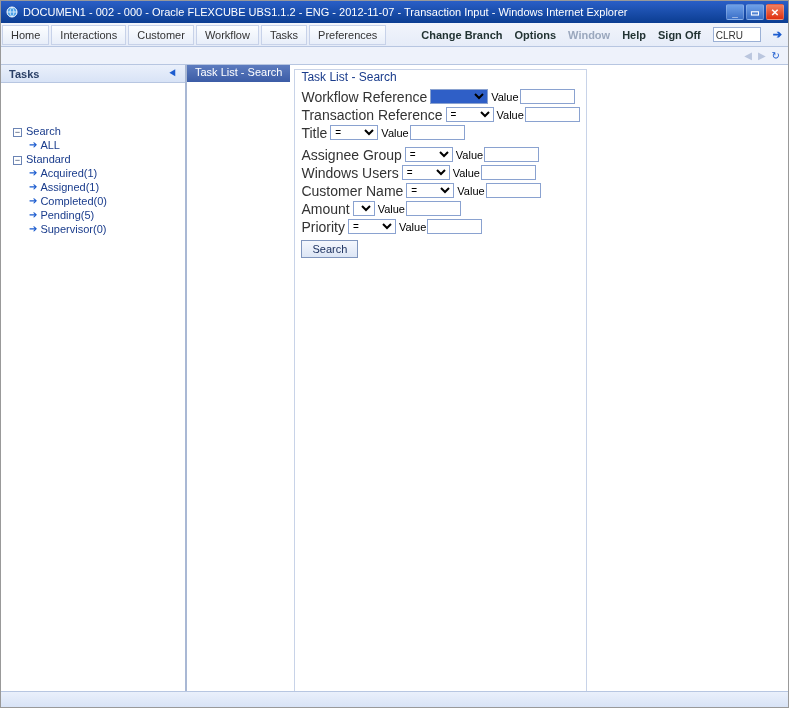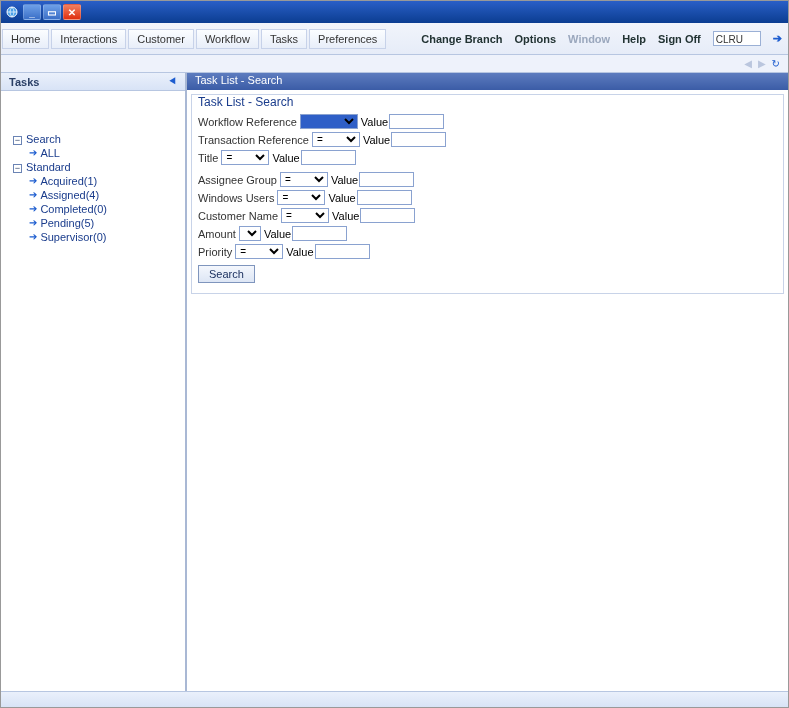--- a/index.html
+++ b/index.html
@@ -9,21 +9,21 @@
   .titlebar { height: 22px; background: linear-gradient(to bottom, #2a5fc7, #0b3d91); display: flex; align-items: center; padding: 0 4px; color: #fff; font-size: 11px; }
   .titlebar .ie-icon { width: 14px; height: 14px; margin-right: 4px; display:inline-flex; align-items:center; justify-content:center; }
   .titlebar .title { flex: 1; white-space: nowrap; overflow: hidden; }
   .win-controls { display: flex; gap: 2px; }
   .win-btn { width: 18px; height: 16px; border: 1px solid #fff3; display: flex; align-items: center; justify-content: center; font-size: 10px; font-weight: bold; cursor: pointer; border-radius: 2px; }
   .win-min { background: linear-gradient(#6ea0e8,#3b6fc7); color:#fff; }
   .win-max { background: linear-gradient(#6ea0e8,#3b6fc7); color:#fff; }
   .win-close { background: linear-gradient(#f08060,#e03010); color:#fff; }
 
   
-  .appbar { height: 32px; background: linear-gradient(#f1f4fb,#e6ecf8); border-bottom: 1px solid #b7c6e1; display:flex; align-items:center; font-size:11px; }
+  .appbar { height: 24px; background: linear-gradient(#f1f4fb,#e6ecf8); border-bottom: 1px solid #b7c6e1; display:flex; align-items:center; font-size:11px; }
   .menu { display:flex; }
   .menu-item { padding: 3px 8px; border: 1px solid #c7d2e9; margin: 2px 1px; background: linear-gradient(#fbfdff,#e8eef9); cursor:pointer; color:#333; }
   .appbar .spacer { flex:1; }
   .right-links { display:flex; align-items:center; gap:12px; padding-right:6px; color:#233; }
   .right-links .link { cursor:pointer;font-weight:bold; }
   .right-links .disabled { color:#9aa7bd; cursor:default;text-align:right; }
   .code-box { border:1px solid #9bb0d5; background:#fff; width:48px; height:15px; font-size:10px; padding:0 2px; line-height:15px; color:#333; }
   .blue-arrow { color:#1c5ccf; font-weight:bold; cursor:pointer; }
 
   .subbar { height:18px; border-bottom:1px solid #b7c6e1; display:flex; align-items:center; justify-content:flex-end; padding:0 8px; font-size:10px; color:#8aa; background:#eef2fb; }
@@ -33,46 +33,47 @@
   
   .main { display:flex; height: 640px; }
   .sidebar { width: 186px; border-right: 2px solid #a9b8d4; background:#fff; font-size:11px; }
   .sidebar-title { background:linear-gradient(#eaf0fb,#d8e3f6); border-bottom:1px solid #b7c6e1; padding:2px 8px; font-weight:bold; color:#2a3f66; display:flex; justify-content:space-between; align-items:center; }
   .tree { padding: 4px 6px; margin-top: 37px; }
   .tree-node { padding: 1px 0 1px 6px; color:#1a3c8c; cursor:pointer; }
   .tree-toggle { display:inline-block; width:9px; height:9px; border:1px solid #6b84b4; text-align:center; line-height:7px; font-size:9px; margin-right:4px; color:#2a3f66; background:#fff; }
   .tree-child { padding-left: 22px; color:#1a3c8c; cursor:pointer; display:flex; align-items:center; gap:3px; line-height:14px; }
   .tree-child .arrow { color:#1c5ccf; font-size:10px; }
 
-  .content { flex:1; display:flex; flex-direction:column; }
+  .content { flex:1; display:flex; flex-direction:row; }
   .content-header { height:17px; background: linear-gradient(#5d7cbf,#3b5ca6); color:#fff; font-size:11px; padding:1px 8px; }
   .panel { margin:4px; border:1px solid #c8d3e8; background:#fff; font-size:11px; padding:4px 6px 10px 6px; }
   .panel-legend { color:#1a3c8c; font-size:12px; margin:-4px 0 4px 0; }
 
   .form-row { display:flex; align-items:center; height:17px; margin-bottom:1px; }
-  .form-label { color:#333; font-size:11px; white-space:nowrap; }
+  .form-label { color:#333; font-size:14px; white-space:nowrap; }
   .op-select { border:1px solid #8aa2d0; background:#fff; height:15px; font-size:10px; width:58px; margin:0 3px; padding:0; }
   .op-select.sel { background:#2f5fc7; }
   .val-label { font-size:11px; margin-right:1px; }
   .val-input { border:1px solid #8aa2d0; height:15px; padding:0 2px; font-size:10px; }
 
   .search-btn { margin-top:4px; border:1px solid #7f95bd; background:linear-gradient(#f4f7fd,#dde6f5); padding:2px 10px; font-size:11px; cursor:pointer; color:#1d3260; }
 
   .statusbar { position:absolute; bottom:1px; left:1px; right:1px; height:16px; border-top:1px solid #b7c6e1; background:linear-gradient(#eaf0fb,#d8e3f6); }
 </style>
 </head>
 <body>
 
 <div class="titlebar">
   <span class="ie-icon">
     <svg width="12" height="12" viewBox="0 0 12 12">
         <circle cx="6" cy="6" r="5" fill="#4aa0e8" stroke="#fff" stroke-width="1"></circle>
         <path d="M1 6 h10 M6 1 a8 8 0 0 1 0 10 M6 1 a8 8 0 0 0 0 10" stroke="#fff" stroke-width="0.7" fill="none"></path>
       </svg>
   </span>
+  <span class="title">DOCUMEN1 - 002 - 000 - Oracle FLEXCUBE UBS1.1.2 - ENG - 2012-11-07 - Transaction Input - Windows Internet Explorer</span>
   <div class="win-controls">
     <div class="win-btn win-min">_</div>
     <div class="win-btn win-max">▭</div>
     <div class="win-btn win-close">✕</div>
   </div>
 </div>
 
 <div class="appbar">
   <div class="menu">
     <div class="menu-item">Home</div>
@@ -119,21 +120,21 @@
       </div>
       <div class="tree-node">
         <span class="tree-toggle">−</span><span>Standard</span>
       </div>
       <div class="tree-child">
           <span class="arrow">➔</span>
           <span>Acquired(1)</span>
         </div>
       <div class="tree-child">
           <span class="arrow">➔</span>
-          <span>Assigned(4)</span>
+          <span>Assigned(1)</span>
         </div>
       <div class="tree-child">
           <span class="arrow">➔</span>
           <span>Completed(0)</span>
         </div>
       <div class="tree-child">
           <span class="arrow">➔</span>
           <span>Pending(5)</span>
         </div>
       <div class="tree-child">

